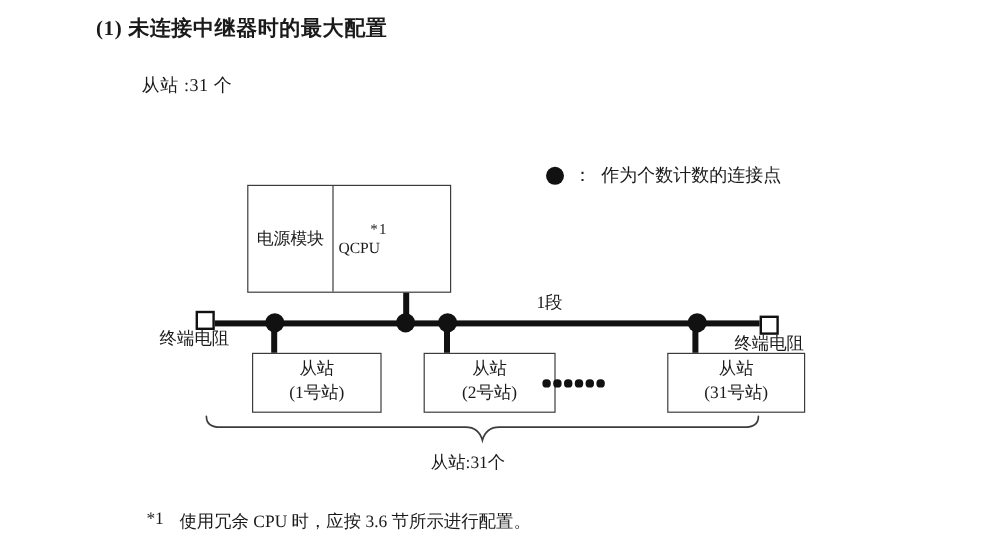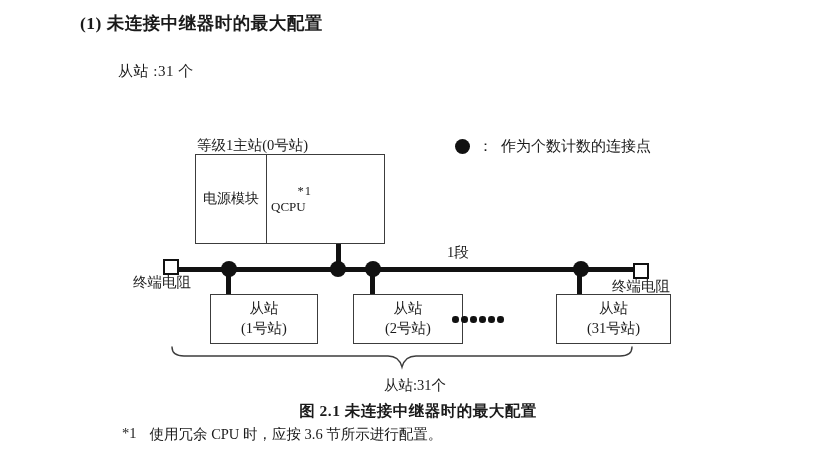--- a/index.html
+++ b/index.html
@@ -43,23 +43,22 @@
 
   <div class="abs heading" style="left:80px; top:11px;">(1) 未连接中继器时的最大配置</div>
   <div class="abs bodyline" style="left:118px; top:62px;">从站 :31 个</div>
 
   <div class="abs legend" style="left:455px; top:137px;">
     <span class="legend-dot"></span>
     <span>：</span>
     <span>作为个数计数的连接点</span>
   </div>
 
-  <div class="abs lbl" style="left:197px; top:136px;">等级1主站(0号站)</div>
 
-  <div class="mbox" style="left:195px; top:154px; width:190px; height:90px;">
+  <div class="mbox" style="left:206px; top:154px; width:170px; height:90px;">
     <div class="mcell cell-power">
       <span>电源模块</span>
     </div>
     <div class="mcell cell-cpu">
       <div class="cpu-note">*1</div>
       <div>QCPU</div>
     </div>
   </div>
 
   <div class="ink-line" style="left:170px; top:267px; width:465px; height:5px;"></div>
@@ -99,22 +98,21 @@
       <span></span>
       <span></span>
       <span></span>
       <span></span>
   </div>
 
   <svg class="abs" style="left:170px; top:345px;" width="464" height="28" viewBox="0 0 464 28">
     <path d="M 2,2 Q 2,11 14,11 L 218,11 Q 229,11 232,22 Q 235,11 246,11 L 450,11 Q 462,11 462,2" fill="none" stroke="#3c3c3c" stroke-width="1.4" stroke-linecap="round"></path>
   </svg>
 
-  <div class="abs lbl centered" style="left:415px; top:376px;">从站:31个</div>
+  <div class="abs lbl centered" style="left:390px; top:376px;">从站:31个</div>
 
-  <div class="abs caption" style="left:418px; top:401px;">图 2.1 未连接中继器时的最大配置</div>
 
   <div class="abs footnote" style="left:122px; top:425px;">
     <span>*1</span>
     <span>使用冗余 CPU 时，应按 3.6 节所示进行配置。</span>
   </div>
 
 </div>
 
 </body></html>

